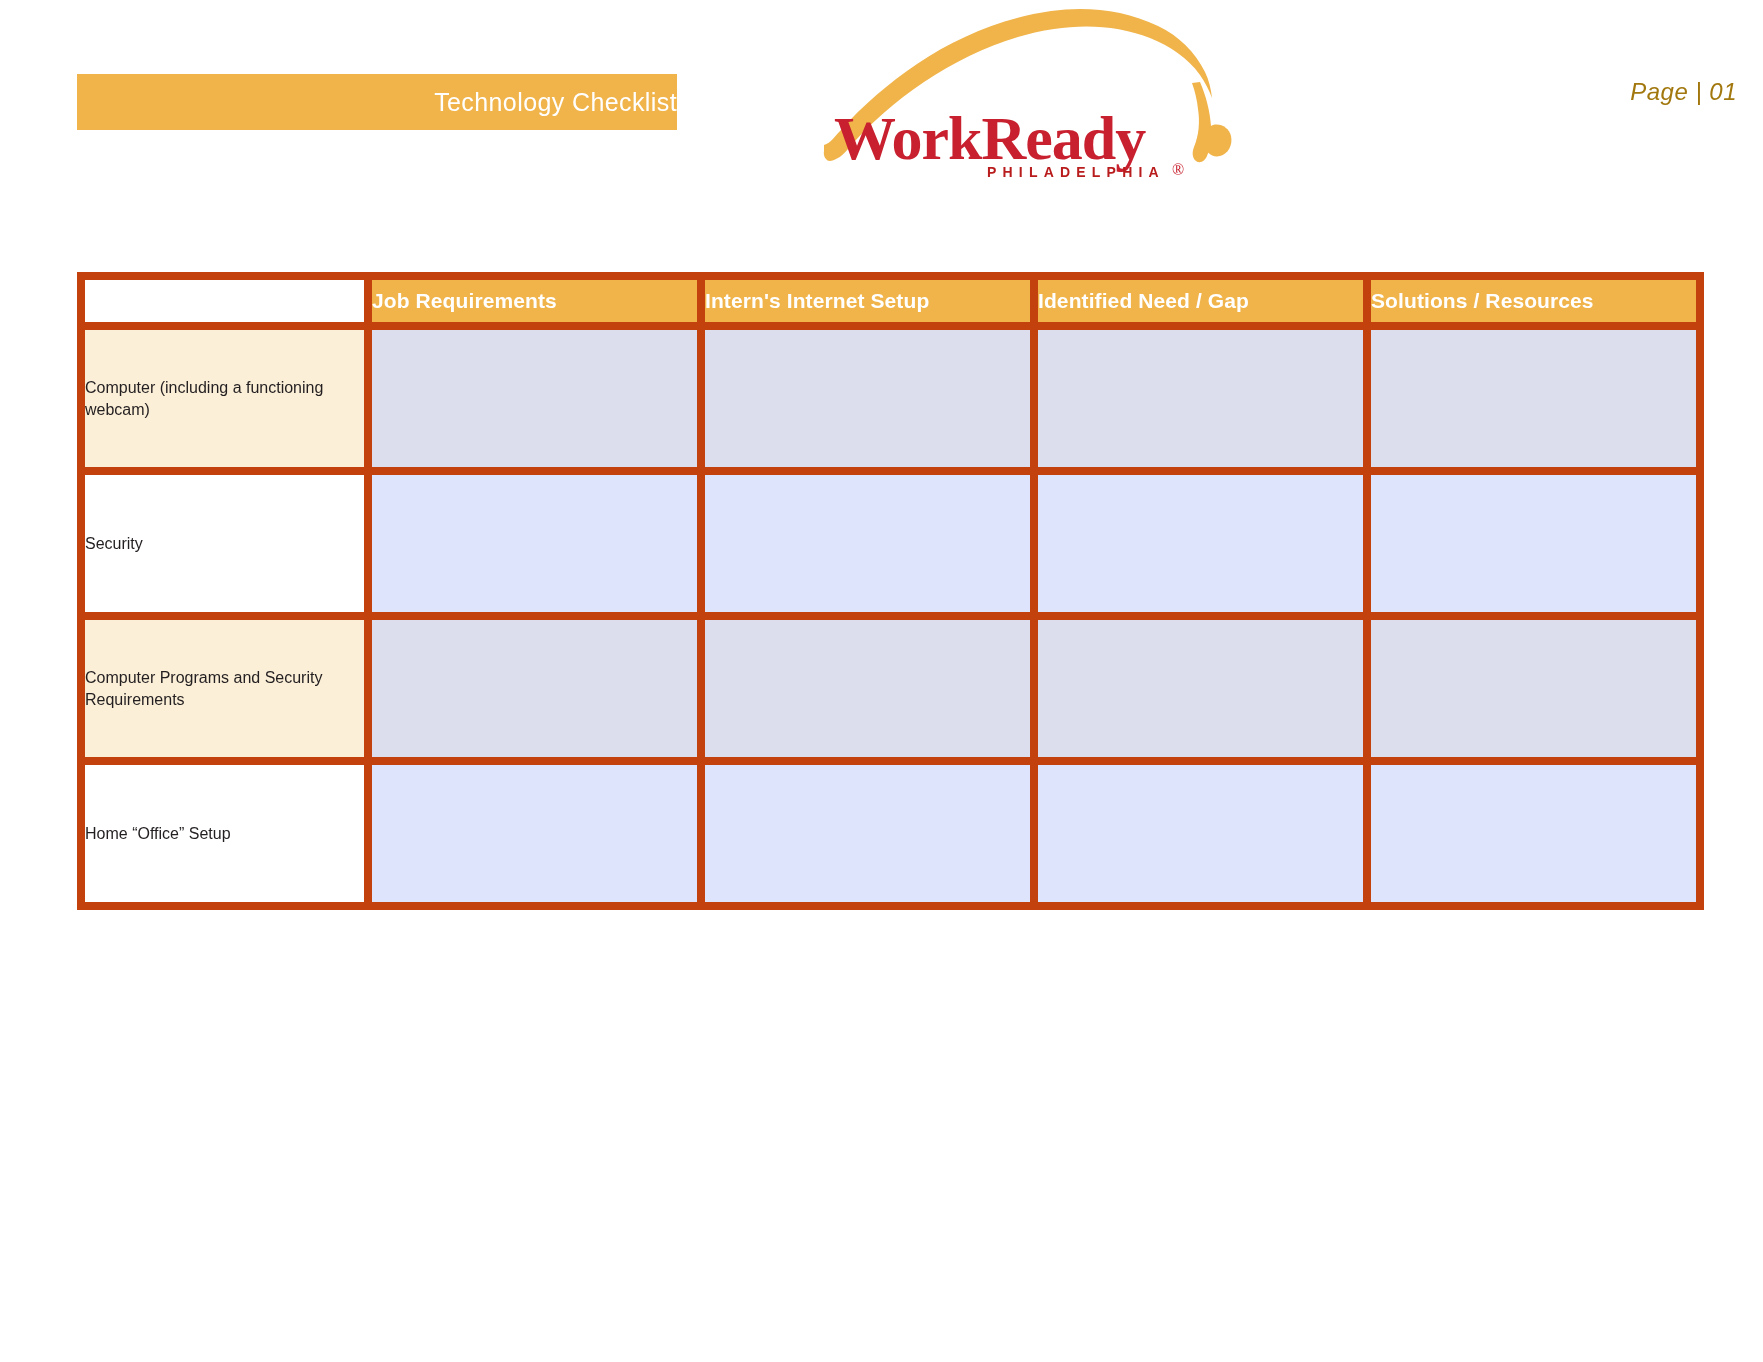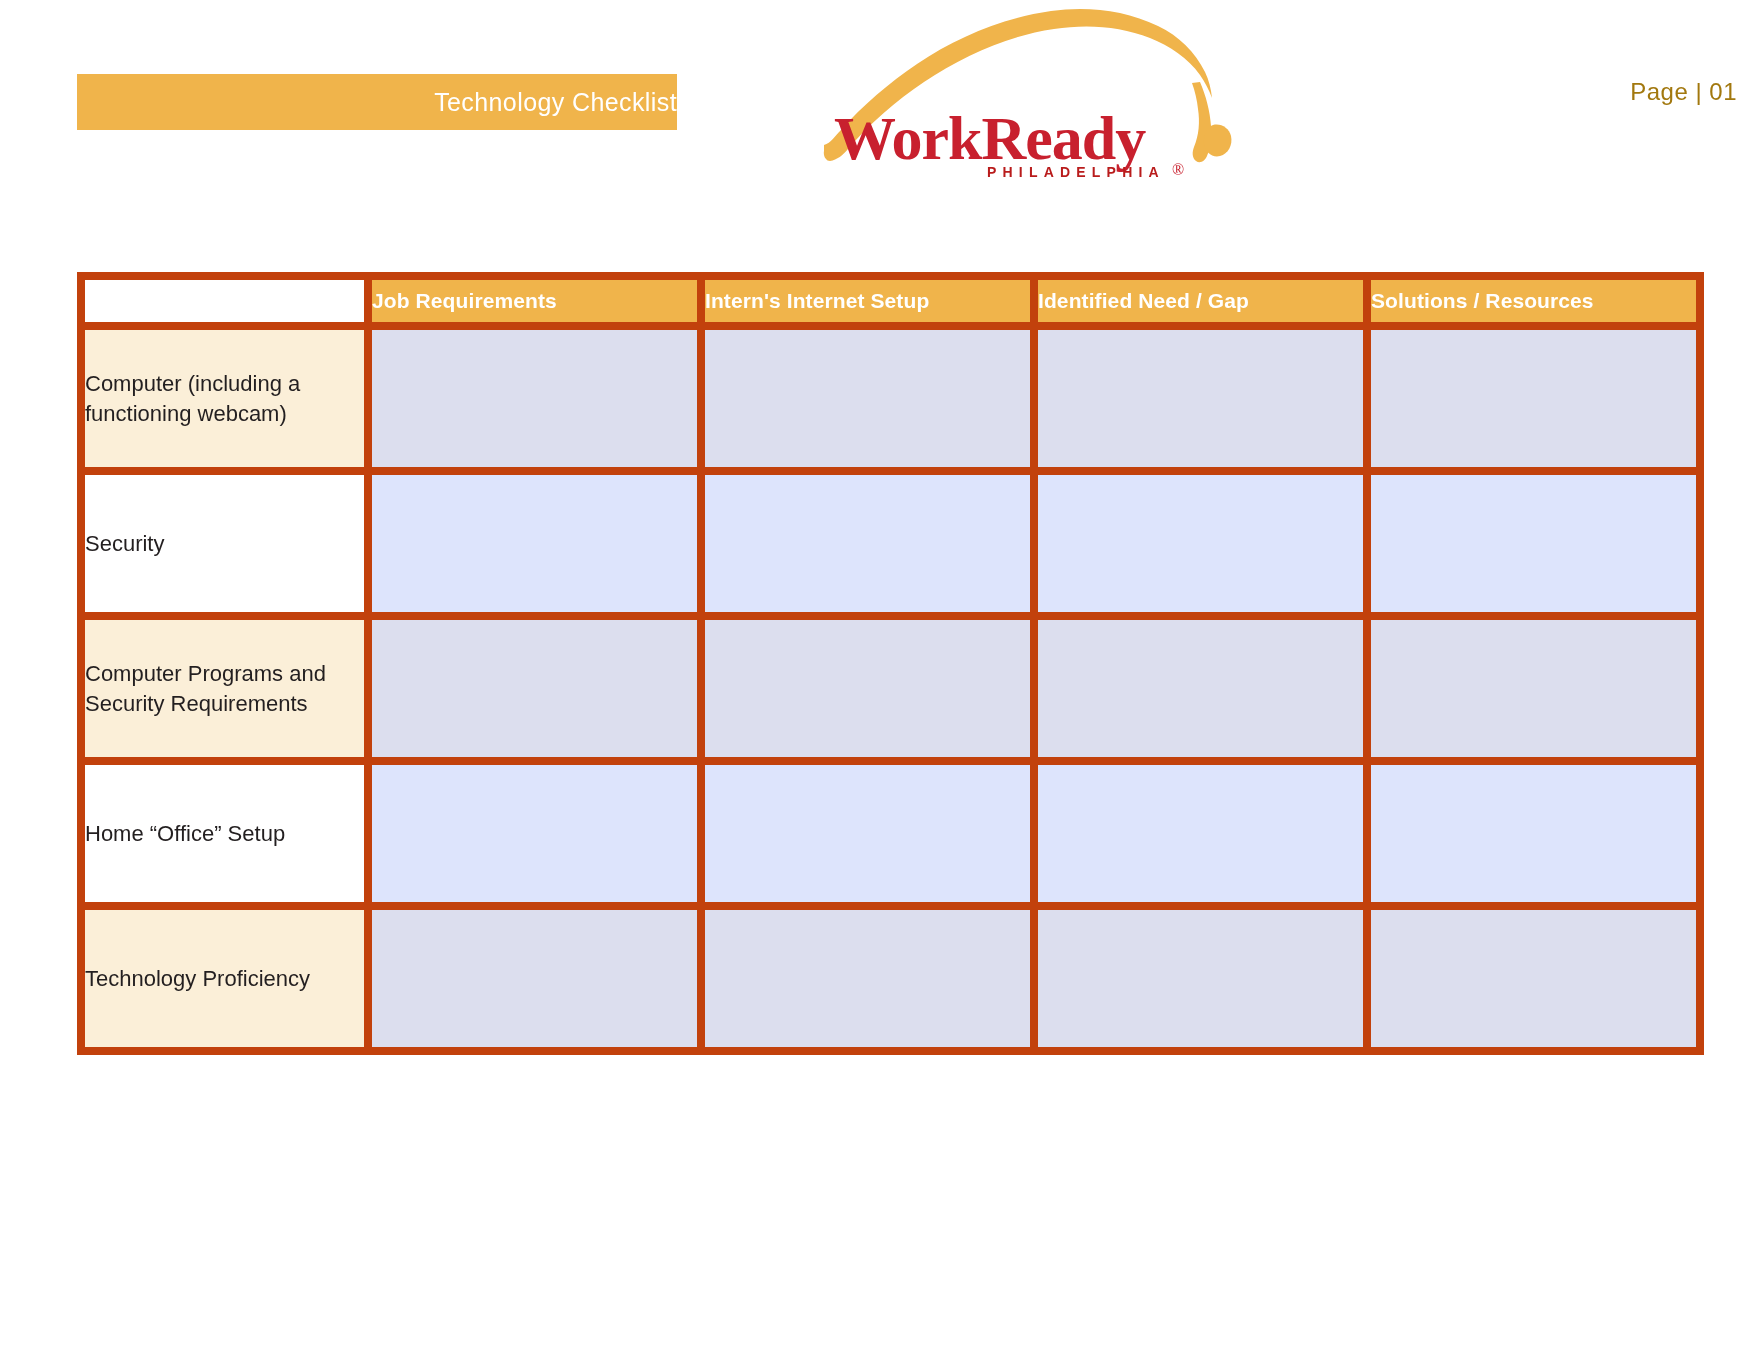--- a/index.html
+++ b/index.html
@@ -89,20 +89,21 @@
   }
 
   #page-number {
     position: absolute;
     right: 26px;
     top: 78px;
     font-size: 24px;
     color: #A2780E;
     letter-spacing: 0.5px;
     white-space: nowrap;
+    font-style: italic;
   }
 
   
   #checklist-table {
     position: absolute;
     left: 77px;
     top: 272px;
     width: 1620px;
     border-collapse: collapse;
     table-layout: fixed;
@@ -127,21 +128,21 @@
     padding: 12px 0 12px 14px;
     height: 50px;
     letter-spacing: 0.1px;
   }
   thead th.corner-cell {
     background: #ffffff;
     border: none;
   }
 
   tbody td.row-label {
-    font-size: 22px;
+    font-size: 16px;
     color: #231f20;
     padding: 8px 10px 8px 14px;
     line-height: 1.32;
     height: 145px;
   }
   tbody tr.tint td.row-label  { background: #FBEFD8; }
   tbody tr.plain td.row-label { background: #ffffff; }
 
   tbody td.entry-cell { height: 145px; }
   tbody tr.tint  td.entry-cell { background: #DCDEEE; }
@@ -218,21 +219,14 @@
       <td class="entry-cell"></td>
       <td class="entry-cell"></td>
     </tr>
     <tr class="plain">
       <td class="row-label">Home “Office” Setup</td>
       <td class="entry-cell"></td>
       <td class="entry-cell"></td>
       <td class="entry-cell"></td>
       <td class="entry-cell"></td>
     </tr>
-    <tr class="tint">
-      <td class="row-label">Technology Proficiency</td>
-      <td class="entry-cell"></td>
-      <td class="entry-cell"></td>
-      <td class="entry-cell"></td>
-      <td class="entry-cell"></td>
-    </tr>
   </tbody>
 </table>
 
 </body></html>

